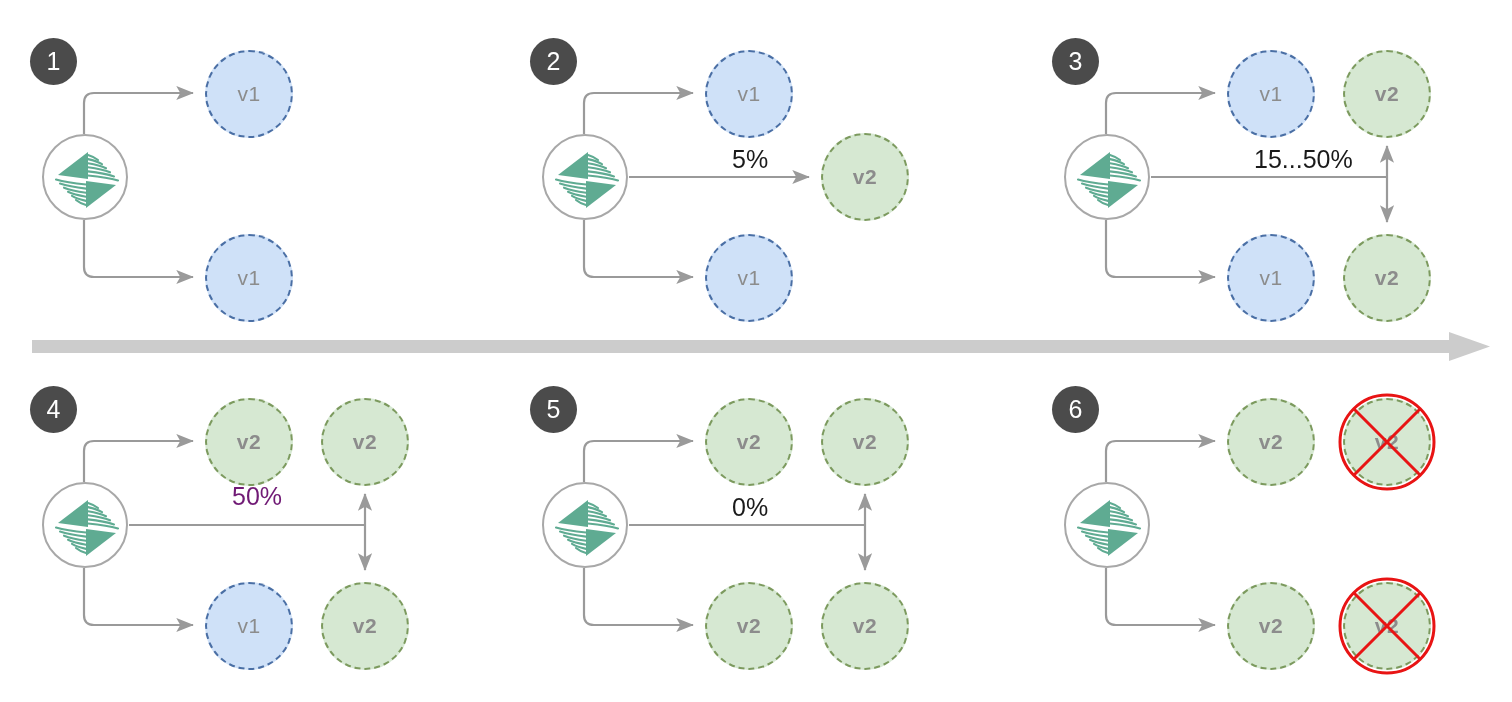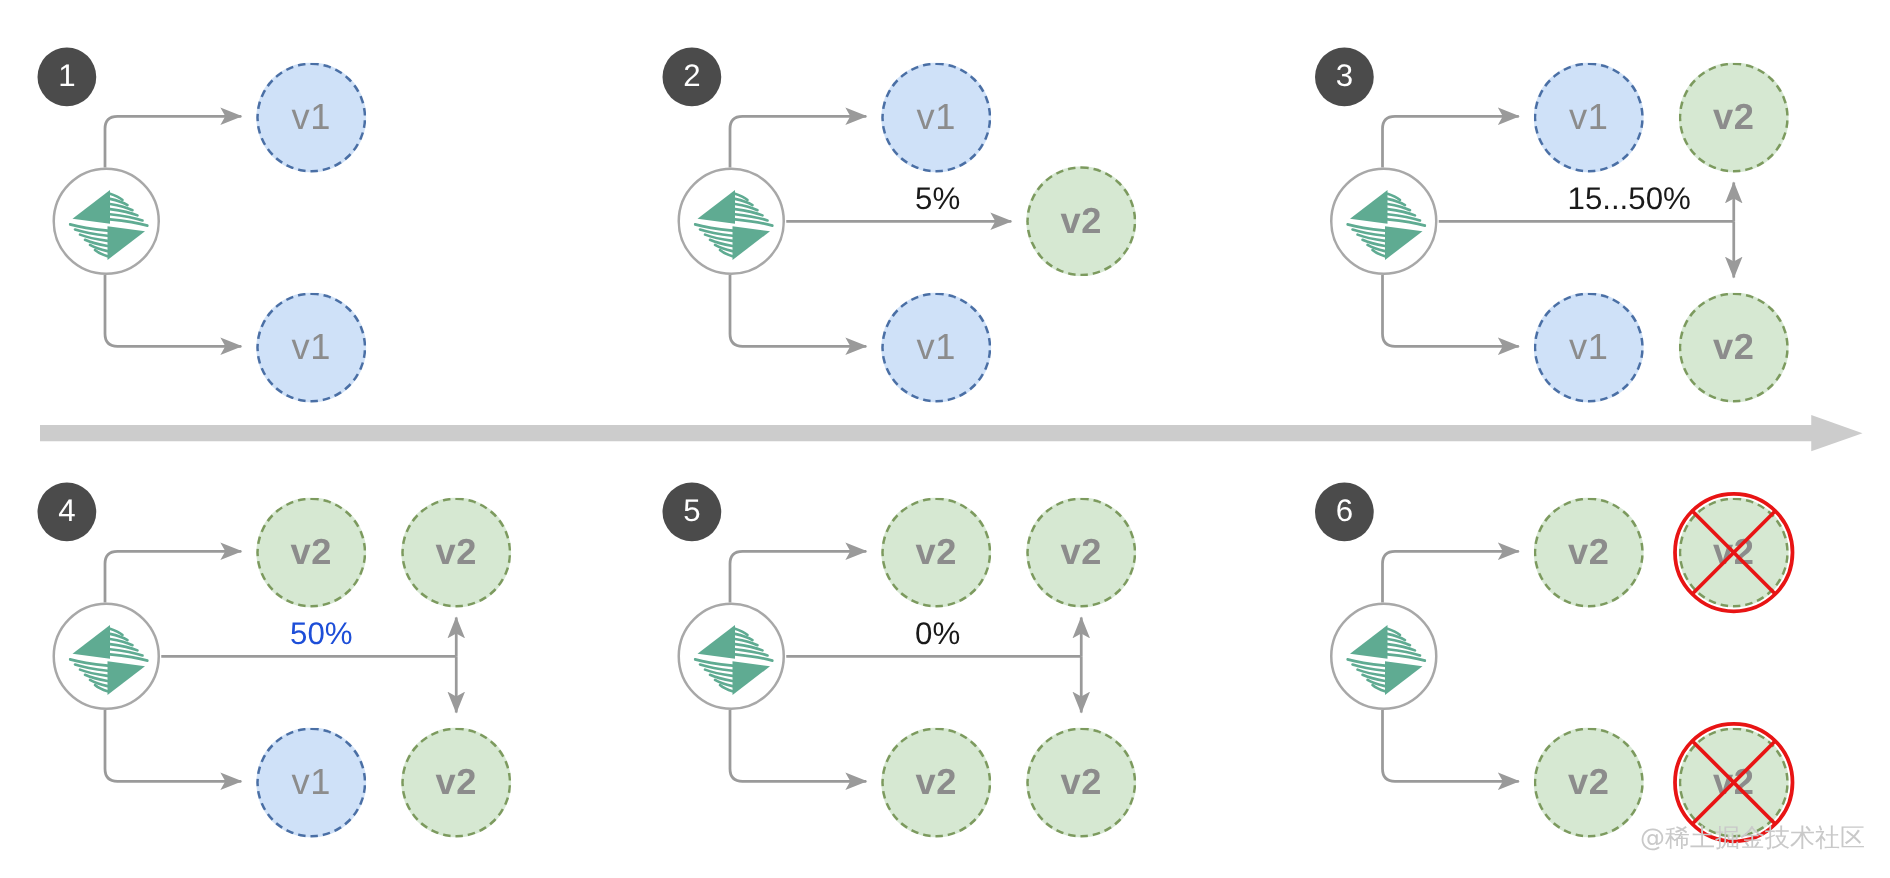--- a/index.html
+++ b/index.html
@@ -33,21 +33,21 @@
     box-sizing:border-box;
   }
   .hub svg{position:absolute;left:11px;top:13px;}
 
   
   .node{
     position:absolute;
     width:88px;height:88px;border-radius:50%;
     box-sizing:border-box;
     display:flex;align-items:center;justify-content:center;
-    font-size:29px;
+    font-size:21px;
     color:#8c8c8c;
     letter-spacing:0.5px;
   }
   .node.v1{ background:#cfe1f8; border:2px dashed #4a6fa5; }
   .node.v2{ background:#d6e8d2; border:2px dashed #7c9a5e;font-weight:bold; }
 
   
   .kill{position:absolute;width:100px;height:100px;pointer-events:none;}
 
   
@@ -225,21 +225,21 @@
             <path d="M 33 26.5 q 19.5 2 30.0 5" stroke="#5fab92" stroke-width="2.1" fill="none" stroke-linecap="round"></path>
             <path d="M 31 56.0 q -6.5 -2 -10.0 -5" stroke="#5fab92" stroke-width="2.1" fill="none" stroke-linecap="round"></path>
             <path d="M 31 51.9 q -9.1 -2 -14.0 -5" stroke="#5fab92" stroke-width="2.1" fill="none" stroke-linecap="round"></path>
             <path d="M 31 47.8 q -11.7 -2 -18.0 -5" stroke="#5fab92" stroke-width="2.1" fill="none" stroke-linecap="round"></path>
             <path d="M 31 43.7 q -14.3 -2 -22.0 -5" stroke="#5fab92" stroke-width="2.1" fill="none" stroke-linecap="round"></path>
             <path d="M 31 39.6 q -16.9 -2 -26.0 -5" stroke="#5fab92" stroke-width="2.1" fill="none" stroke-linecap="round"></path>
             <path d="M 31 35.5 q -19.5 -2 -30.0 -5" stroke="#5fab92" stroke-width="2.1" fill="none" stroke-linecap="round"></path>
           </g>
         </svg>
       </div>
-      <div class="pct" style="left: 232px; top: 145px; color: #1d4ed8;">50%</div>
+      <div class="pct" style="left: 232px; top: 134px; color: #701a75;">50%</div>
       <div class="node v2" style="left: 205px; top: 50px; color: rgb(140, 140, 140); background: rgb(214, 232, 210); border-color: rgb(124, 154, 94);">v2</div>
       <div class="node v1" style="left: 205px; top: 234px; color: rgb(140, 140, 140); background: rgb(207, 225, 248); border-color: rgb(74, 111, 165);">v1</div>
       <div class="node v2" style="left: 321px; top: 50px; color: rgb(140, 140, 140); background: rgb(214, 232, 210); border-color: rgb(124, 154, 94);">v2</div>
       <div class="node v2" style="left: 321px; top: 234px; color: rgb(140, 140, 140); background: rgb(214, 232, 210); border-color: rgb(124, 154, 94);">v2</div>
     </div>
     <div class="panel" style="left: 500px; top: 348px; width: 490px; height: 348px;">
       <svg class="wires" width="490" height="348">
         <defs>
           <marker id="arw4" markerWidth="9" markerHeight="9" refX="7.6" refY="3.2" orient="auto" markerUnits="strokeWidth">
             <path d="M0,0 L8,3.2 L0,6.4 L1.8,3.2 Z" fill="#9a9a9a"></path>
@@ -327,14 +327,13 @@
       <svg class="kill" width="100" height="100" viewBox="0 0 100 100" style="position: absolute; left: 315px; top: 228px;">
         <circle cx="50" cy="50" r="47" stroke="#e81414" stroke-width="3" fill="none"></circle>
         <line x1="17" y1="17" x2="83" y2="83" stroke="#e81414" stroke-width="3"></line>
         <line x1="83" y1="17" x2="17" y2="83" stroke="#e81414" stroke-width="3"></line>
       </svg>
     </div>
     <svg width="1512" height="40" style="position: absolute; left: 0px; top: 328px;">
       <rect x="32" y="12" width="1422" height="13" fill="#cccccc"></rect>
       <path d="M 1449 4 L 1490 18.5 L 1449 33 Z" fill="#cccccc"></path>
     </svg>
-    <div class="watermark">@稀土掘金技术社区</div>
   </div>
 
 </body></html>

